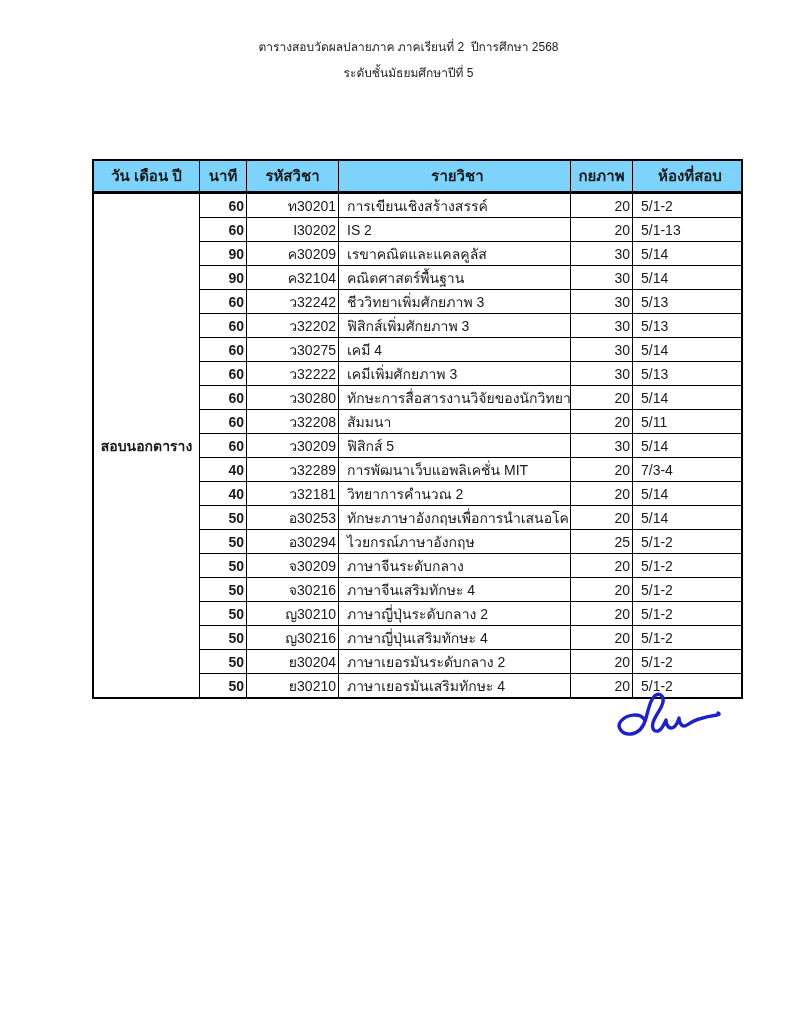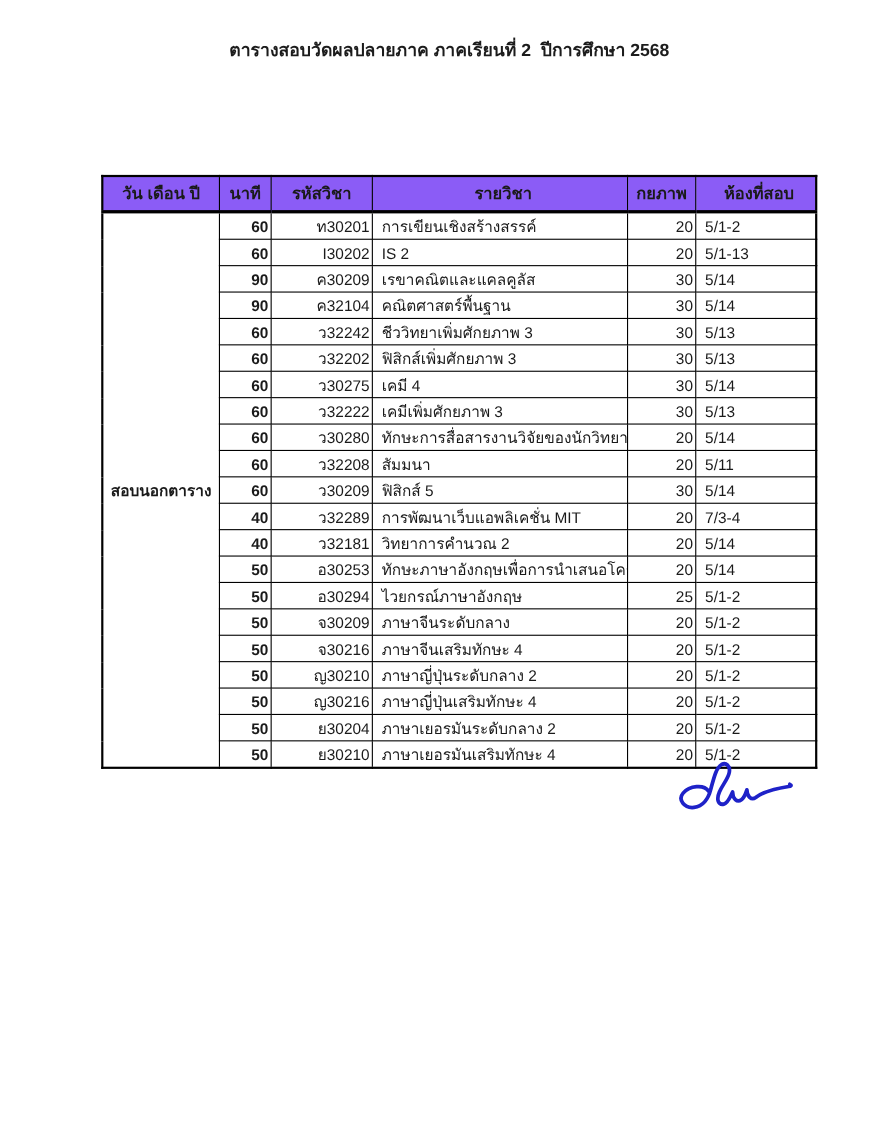--- a/index.html
+++ b/index.html
@@ -16,40 +16,40 @@
     overflow: hidden;
   }
   .doc-header {
     position: absolute;
     top: 34px;
     left: 0;
     width: 792px;
     text-align: center;
   }
   .doc-header .line {
-    font-size: 16px;
-    font-weight: bold;
+    font-size: 12px;
+    font-weight: normal;
     line-height: 26px;
     white-space: pre;
     color: #1c1c1c;
     margin-left: 25px;
   }
   .exam-table-wrap {
     position: absolute;
     left: 92px;
     top: 159px;
   }
   table.exam-table {
     border-collapse: collapse;
     table-layout: fixed;
     width: 606px;
     border: 2px solid #000000;
   }
   table.exam-table th {
-    background: #8b5cf6;
+    background: #7dd3fc;
     font-size: 15px;
     font-weight: bold;
     height: 30px;
     border: 1px solid #000000;
     border-bottom: 3px solid #000000;
     text-align: center;
     padding: 0 2px;
     margin-top: 32px;
   }
   table.exam-table td {
@@ -78,20 +78,21 @@
     top: 688px;
     width: 112px;
     height: 56px;
   }
 </style>
 </head>
 <body>
 
 <div class="doc-header">
   <div class="line">ตารางสอบวัดผลปลายภาค ภาคเรียนที่ 2  ปีการศึกษา 2568</div>
+  <div class="line">ระดับชั้นมัธยมศึกษาปีที่ 5</div>
 </div>
 
 <div class="exam-table-wrap">
   <table class="exam-table">
     <thead>
       <tr>
         <th class="col-date">วัน เดือน ปี</th>
         <th class="col-min">นาที</th>
         <th class="col-code">รหัสวิชา</th>
         <th class="col-subject">รายวิชา</th>

